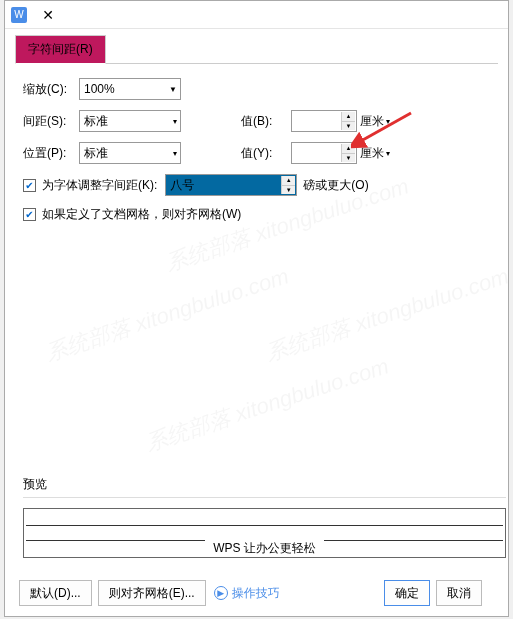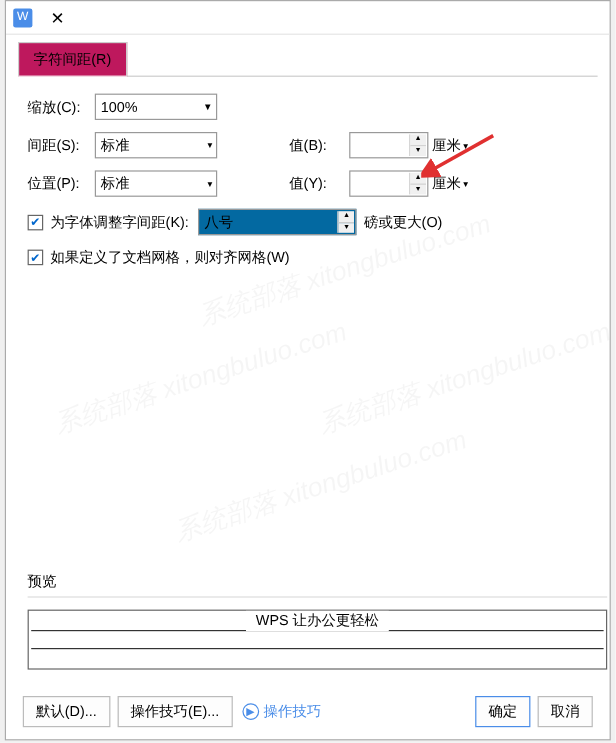--- a/index.html
+++ b/index.html
@@ -25,24 +25,24 @@
 .lbl2{margin-left:60px;width:50px;padding-right:6px}
 .txtbox{width:66px}
 .unit{margin-left:3px;display:flex;align-items:center}
 .unit .arrow{font-size:8px;margin-left:2px}
 .chk-row{display:flex;align-items:center;margin-bottom:10px;margin-top:6px}
 .chk{width:13px;height:13px;border:1px solid #666;margin-right:6px;display:flex;align-items:center;justify-content:center;font-size:10px;color:#0066cc}
 .kern-box{width:132px;height:22px;border:1px solid #999;background:#0369a1;display:flex;align-items:center;padding:0 4px;position:relative;margin-left:8px;margin-right:6px}
 .red-arrow{position:absolute;left:346px;top:108px;pointer-events:none}
 .preview-sec{position:absolute;bottom:58px;left:18px;right:2px}
 .preview-lbl{margin-bottom:4px}
-.preview-box{height:50px;border:1px solid #666;display:flex;align-items:flex-start;justify-content:center;font-size:12px;position:relative}
+.preview-box{height:50px;border:1px solid #666;display:flex;align-items:flex-end;justify-content:center;font-size:12px;position:relative}
 .preview-box::after{content:"";position:absolute;left:2px;right:2px;top:50%;height:14px;border-top:1px solid #333;border-bottom:1px solid #333;transform:translateY(-50%);pointer-events:none}
 .preview-text{position:relative;background:#fff;padding:0 8px;z-index:1}
-.footer{position:absolute;bottom:10px;left:14px;right:14px;display:flex;align-items:center;gap:6px}
+.footer{position:absolute;bottom:10px;left:14px;right:26px;display:flex;align-items:center;gap:6px}
 .btn{height:26px;padding:0 10px;border:1px solid #bbb;background:#fdfdfd;cursor:pointer;display:flex;align-items:center}
 .btn.primary{border:1px solid #4a8de8}
 .tips{color:#4a8de8;display:flex;align-items:center;cursor:pointer;margin-left:2px}
 .tips-icon{width:14px;height:14px;border:1px solid #4a8de8;border-radius:50%;display:flex;align-items:center;justify-content:center;margin-right:4px;font-size:9px}
 .spacer{flex:1}
 .watermark{position:absolute;color:rgba(0,0,0,0.04);font-size:22px;transform:rotate(-18deg);pointer-events:none;white-space:nowrap;font-style:italic}
 </style>
 </head>
 <body>
 
@@ -137,21 +137,21 @@
   <div class="preview-sec">
     <div class="preview-lbl">预览</div>
     <div style="border-top:1px solid #ddd;margin-bottom:10px"></div>
     <div class="preview-box">
       <span class="preview-text">WPS 让办公更轻松</span>
     </div>
   </div>
 
   <div class="footer">
     <div class="btn">默认(D)...</div>
-    <div class="btn">操作技巧(E)...</div>
+    <div class="btn">则对齐网格(E)...</div>
     <div class="tips">
       <span class="tips-icon">▶</span>
       <span>操作技巧</span>
     </div>
     <div class="spacer"></div>
     <div class="btn primary">确定</div>
     <div class="btn">取消</div>
   </div>
 </div>
 

